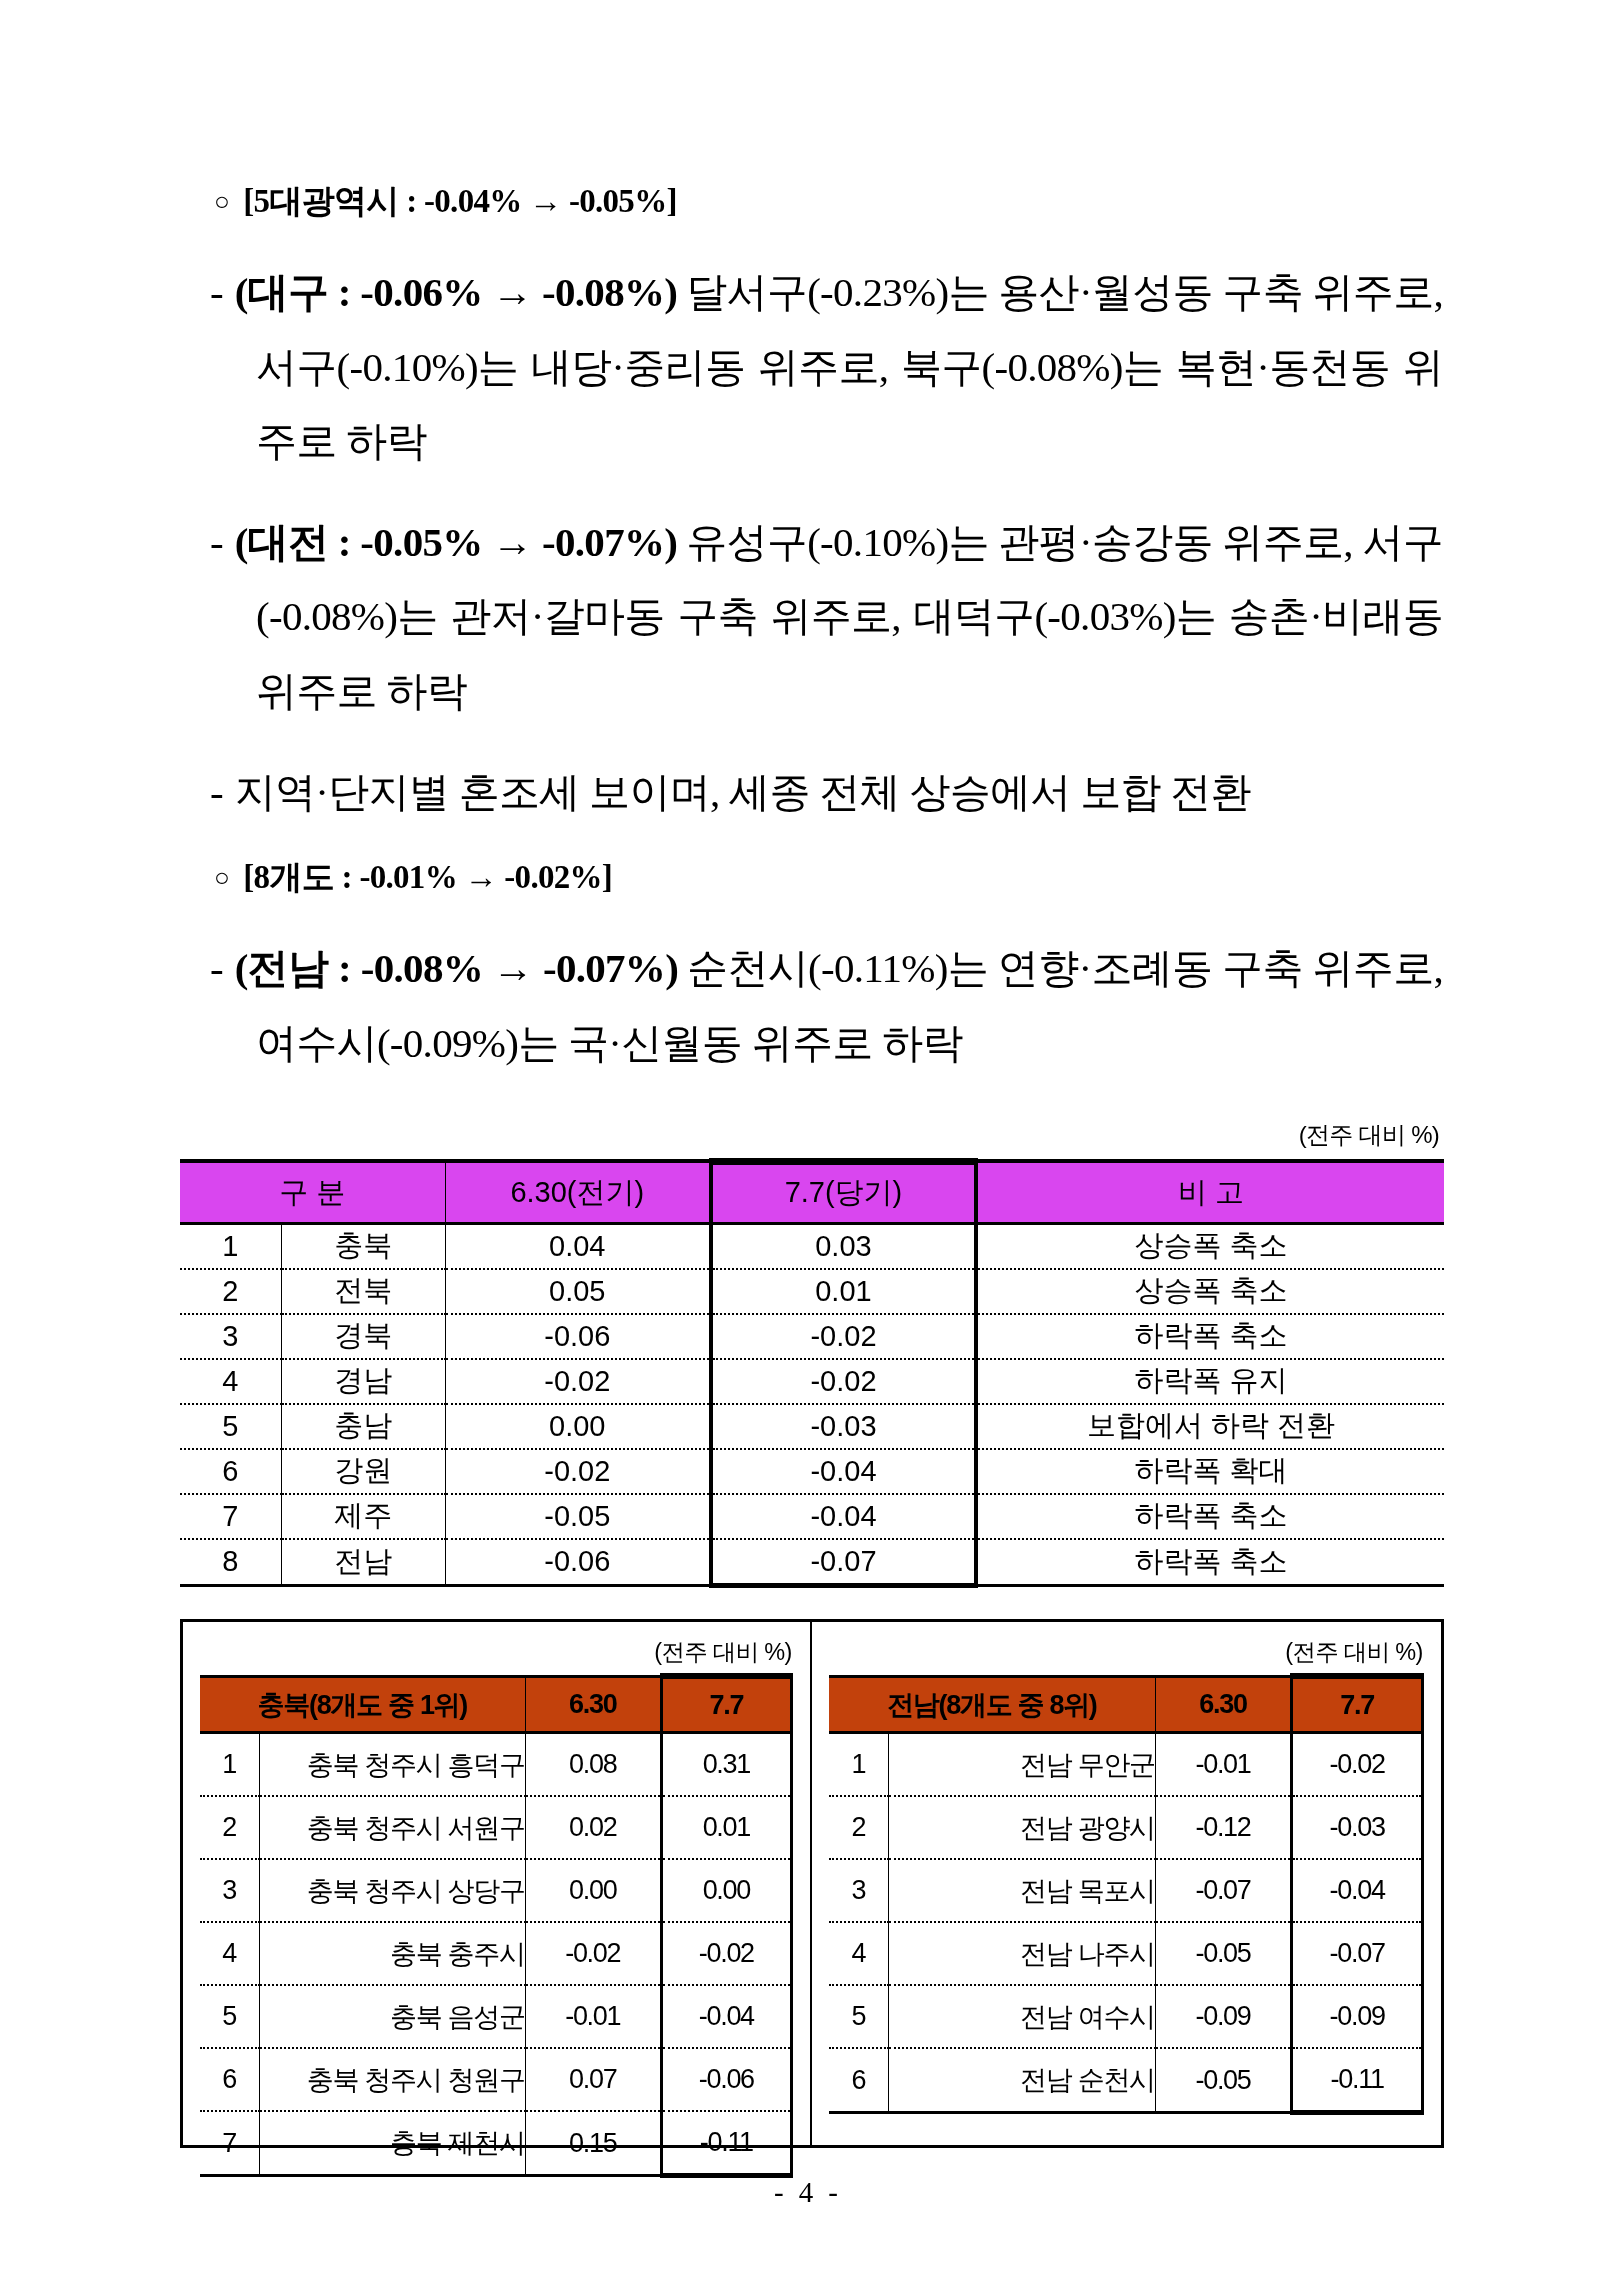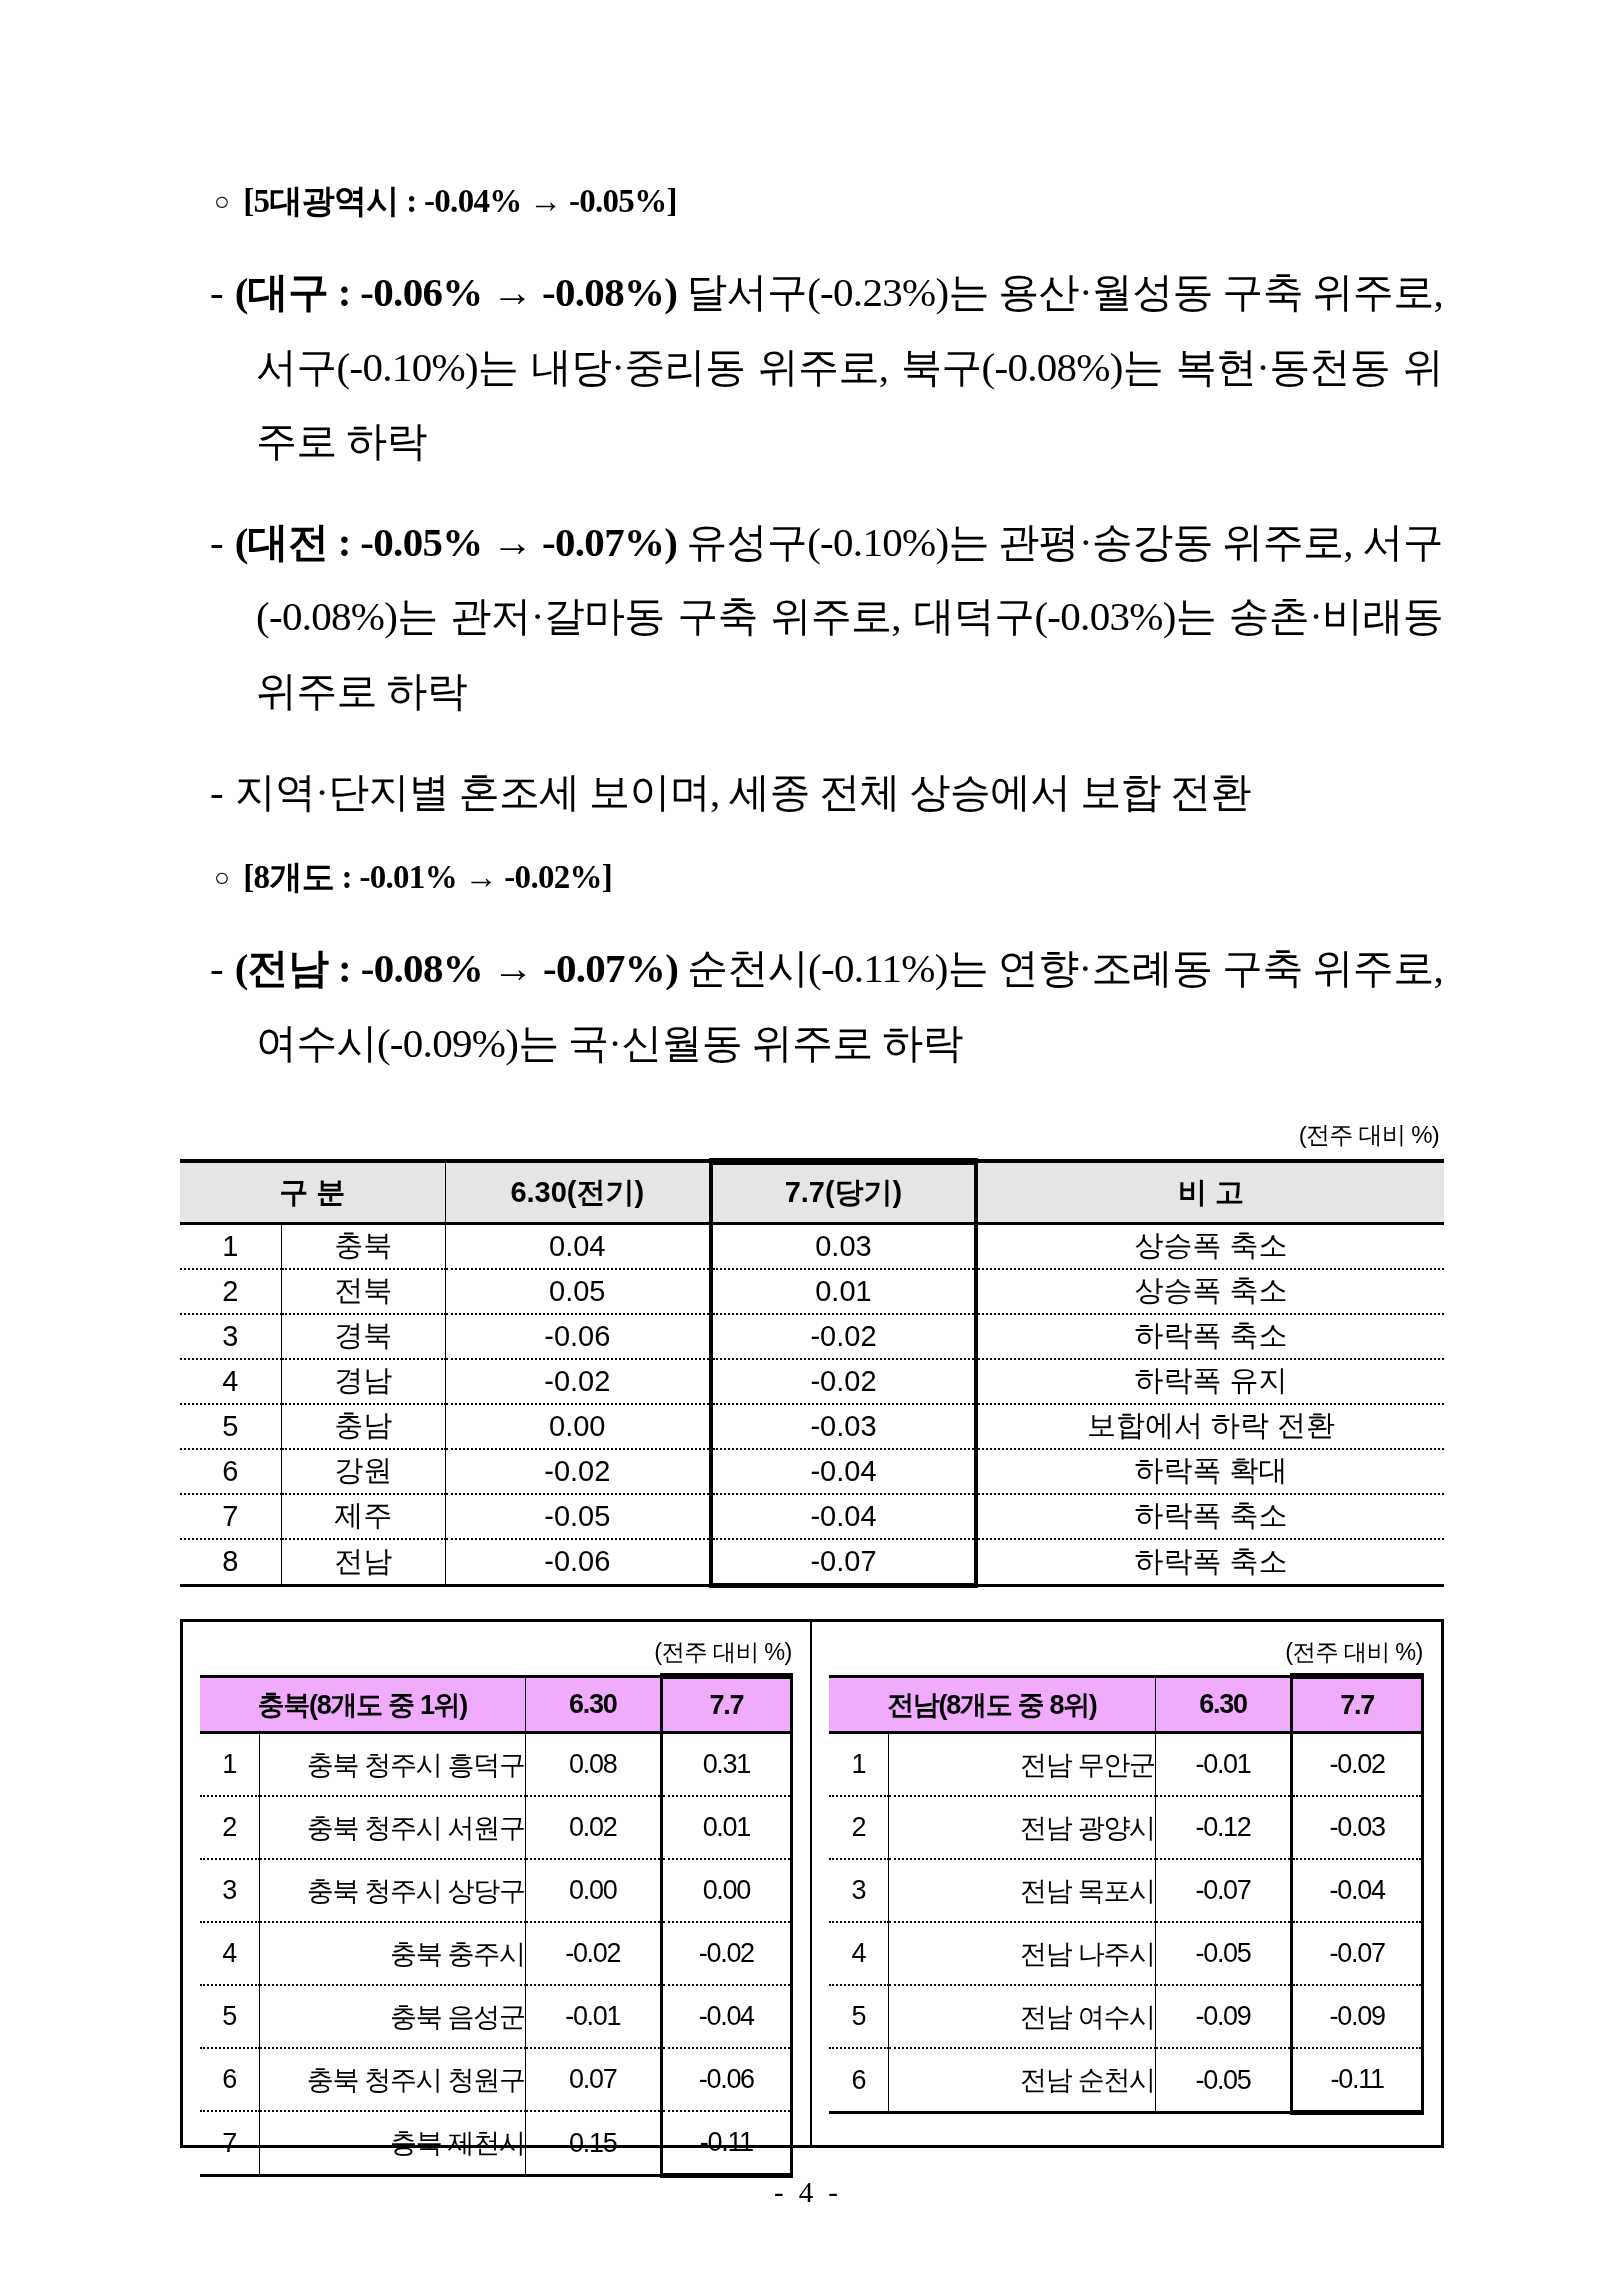--- a/index.html
+++ b/index.html
@@ -42,21 +42,21 @@
   }
 
   
   table { border-collapse:collapse; table-layout:fixed; width:100%; }
   table.main {
     font-family:"Liberation Sans", sans-serif;
     font-size:29px; margin-left:3.9px; width:1264px;
   }
   table.main th, table.main td { text-align:center; vertical-align:middle; padding:0; }
   table.main thead th {
-    background:#e5e5e5; font-weight:bold; height:57px;
+    background:#d946ef; font-weight:normal; height:57px;
     border-top:4.6px solid #000; border-bottom:3.9px solid #000;
   }
   table.main thead th.c-group { border-right:1.3px solid #000; }
   table.main thead th.c-curr  { border-left:4.6px solid #000; border-right:4.6px solid #000; border-top:7.2px solid #000; }
   table.main tbody td { height:43px; border-top:2px dotted #000; }
   table.main tbody tr:first-child td { border-top:none; }
   table.main tbody td.c-no     { border-right:1.3px solid #000; }
   table.main tbody td.c-region { border-right:1.3px solid #000; }
   table.main tbody td.c-curr   { border-left:4.6px solid #000; border-right:4.6px solid #000; }
   table.main tbody tr:last-child td { border-bottom:3.9px solid #000; }
@@ -67,21 +67,21 @@
     margin:31px 0 0 3.9px; width:1264px; height:529px;
     border:3.3px solid #000; display:flex; box-sizing:border-box;
   }
   .half { flex:1 1 50%; padding:10.4px 17px 0 17px; box-sizing:border-box; }
   .half.left-half { border-right:2px solid #000; }
   .half .caption { margin:3.9px 1.3px 5.2px 0; font-size:23.5px; }
 
   table.sub { font-family:"Liberation Sans", sans-serif; font-size:27px; }
   table.sub th, table.sub td { text-align:center; vertical-align:middle; padding:0; }
   table.sub thead th {
-    background:#f0abfc; font-weight:bold; height:52px; letter-spacing:-1.3px;
+    background:#c2410c; font-weight:bold; height:52px; letter-spacing:-1.3px;
     border-top:3.9px solid #000; border-bottom:3.3px solid #000;
   }
   table.sub thead th.c-title { border-right:1.3px solid #000; }
   table.sub thead th.c-curr  { border-left:3.9px solid #000; border-right:3.9px solid #000; border-top:6.5px solid #000; }
   table.sub tbody td { height:61px; border-top:2px dotted #000; letter-spacing:-1.3px; }
   table.sub tbody tr:first-child td { border-top:none; }
   table.sub tbody td.c-no   { border-right:1.3px solid #000; }
   table.sub tbody td.c-name { border-right:1.3px solid #000;text-align:right; }
   table.sub tbody td.c-curr { border-left:3.9px solid #000; border-right:3.9px solid #000; }
   table.sub tbody tr:last-child td { border-bottom:3.3px solid #000; }

